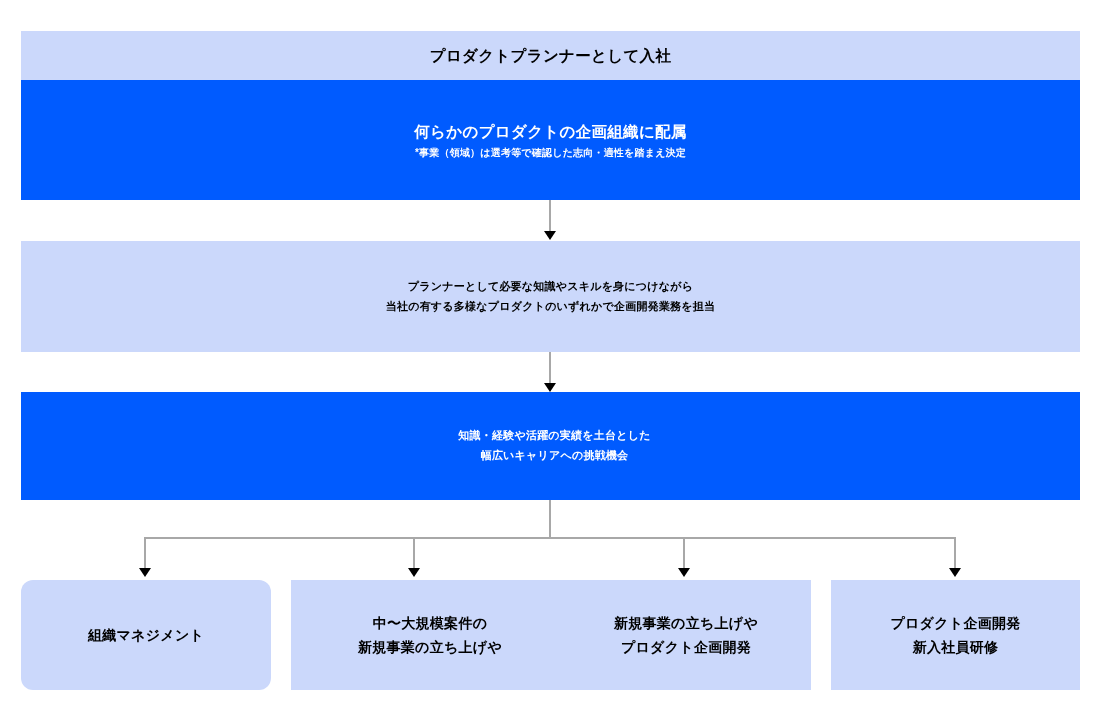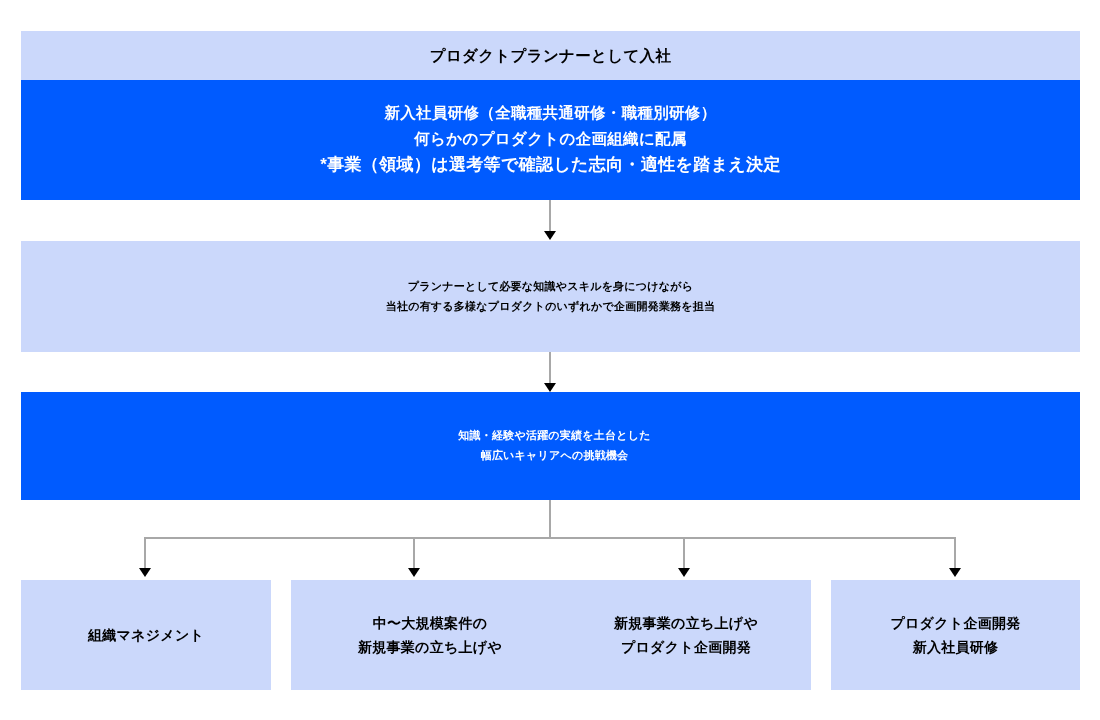--- a/index.html
+++ b/index.html
@@ -19,30 +19,30 @@
     align-items:center;
     justify-content:center;
     text-align:center;
   }
   .node.light{background:#cbd8fb;color:#000000;}
   .node.strong{background:#005bff;color:#ffffff;}
 
   .line{font-weight:bold;letter-spacing:.02em;white-space:nowrap;}
   .l-lg{font-size:15.5px;line-height:1.62;}
   .l-md{font-size:11px;line-height:1.78;}
-  .l-sm{font-size:17px;line-height:1.7;}
+  .l-sm{font-size:10px;line-height:1.7;}
   .l-bt{font-size:14px;line-height:1.72;}
 
   
   #node-entry      {left:21px;  top:31px;  width:1059px; height:49px;}
   #node-training   {left:21px;  top:80px;  width:1059px; height:120px;}
   #node-assignment {left:21px;  top:241px; width:1059px; height:111px;}
   #node-career     {left:21px;  top:392px; width:1059px; height:108px;padding-left:8px;}
 
-  #node-branch-0 {left:21px;  top:580px; width:250px; height:110px;}
+  #node-branch-0 {left:21px;  top:580px; width:250px; height:110px;border-radius:12px;}
   #node-branch-1 {left:291px; top:580px; width:278px; height:110px;}
   #node-branch-2 {left:561px; top:580px; width:250px; height:110px;}
   #node-branch-3 {left:831px; top:580px; width:249px; height:110px;}
 
   
   .conn{position:absolute;}
   .vline{position:absolute;width:2px;background:#a8a8a8;}
   .hline{position:absolute;height:2px;background:#a8a8a8;}
   .arrowhead{
     position:absolute;
@@ -75,21 +75,20 @@
 </head>
 <body>
 
 <div id="canvas">
 
   <div class="node light" id="node-entry">
     <div class="line l-lg">プロダクトプランナーとして入社</div>
   </div>
 
   <div class="node strong" id="node-training">
-    <div class="line l-lg">新入社員研修（全職種共通研修・職種別研修）</div>
     <div class="line l-lg">何らかのプロダクトの企画組織に配属</div>
     <div class="line l-sm">*事業（領域）は選考等で確認した志向・適性を踏まえ決定</div>
   </div>
 
   <div class="conn" id="conn-a">
     <div class="vline"></div>
     <div class="arrowhead"></div>
   </div>
 
   <div class="node light" id="node-assignment">

